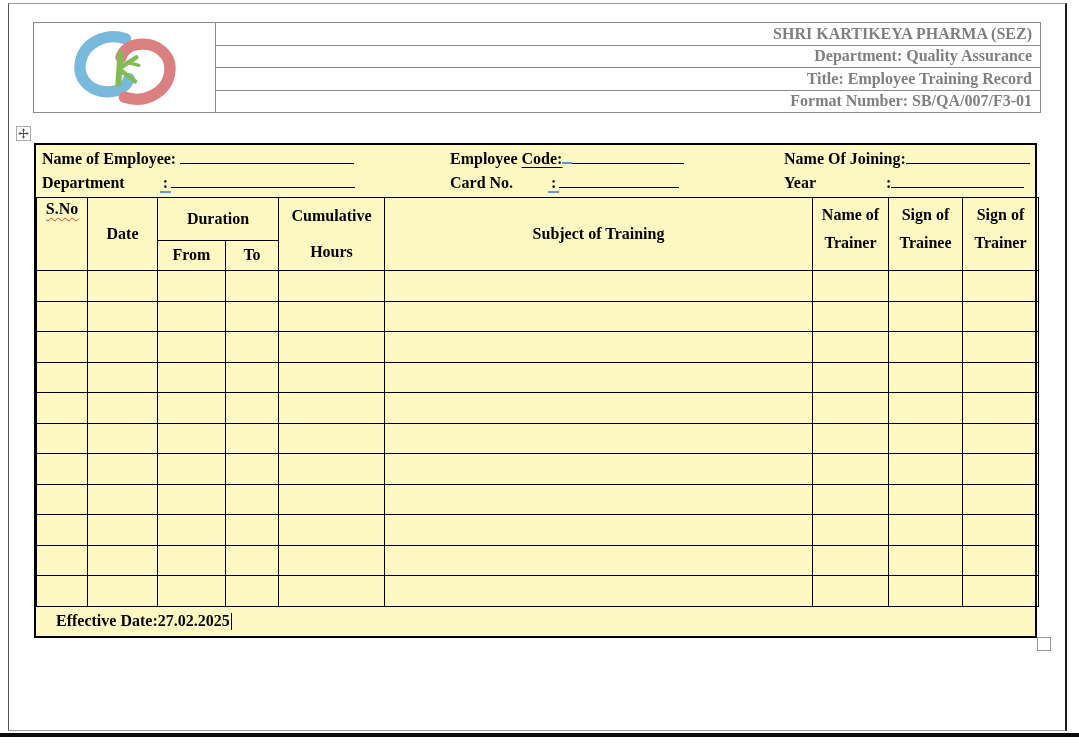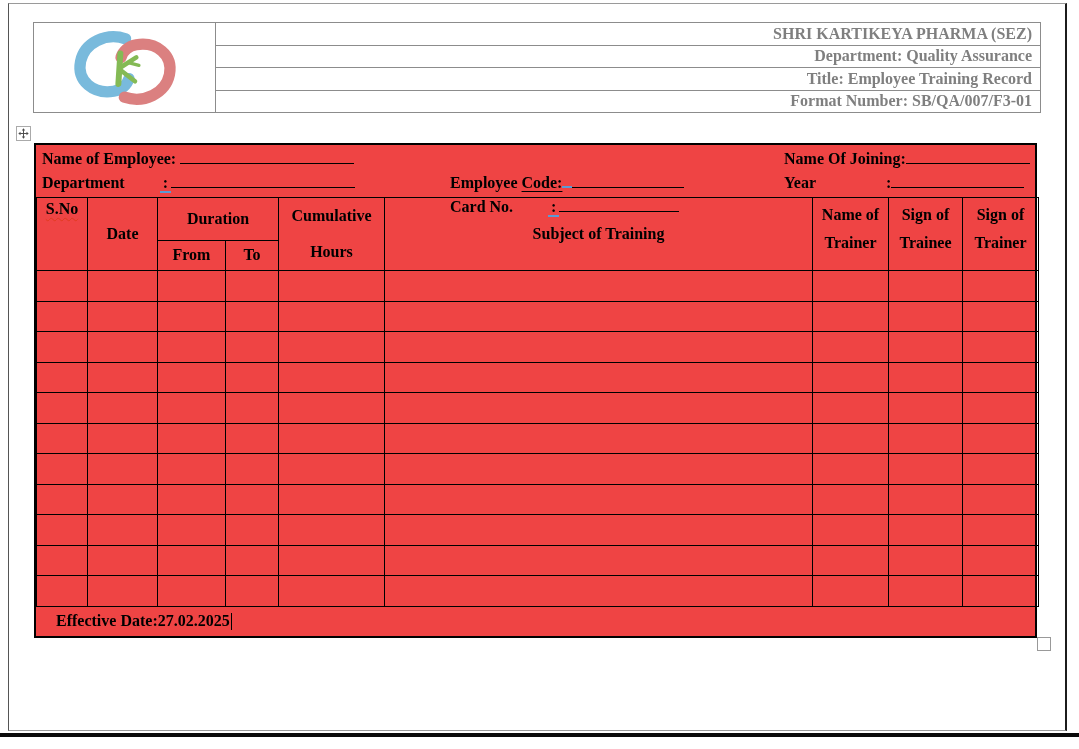--- a/index.html
+++ b/index.html
@@ -36,26 +36,26 @@
     border:1px solid #aaa; background:#fff; display:flex; align-items:center; justify-content:center;
   }
   .resize-handle {
     position:absolute; left:1028px; top:633px; width:14px; height:14px;
     border:1px solid #999; background:#fff;
   }
 
   
   .form-table {
     position:absolute; left:25px; top:139px; width:1003px;
-    border:2px solid #000; background:#ef4444; font-size:16px;
+    border:2px solid #000; background:#fef9c3; font-size:16px;
   }
   .info-block { height:52px; position:relative; padding-top:2px; }
   .info-line { position:relative; height:24px; }
   .seg { position:absolute; top:0; white-space:nowrap; line-height:24px; }
-  .pos-a { left:6px; } .pos-b { left:414px;margin-top:24px; } .pos-c { left:748px; }
+  .pos-a { left:6px; } .pos-b { left:414px; } .pos-c { left:748px; }
   .uline { display:inline-block; border-bottom:1.5px solid #000; height:13px; }
   .w174{width:174px}.w112{width:112px}.w124{width:124px}
   .w184{width:184px}.w120{width:120px}.w133{width:133px}
   .sp35{display:inline-block;width:35px}.sp70{display:inline-block;width:70px}
   .u-black { text-decoration:underline; text-underline-offset:3px; }
   .blue-u { display:inline-block; width:10px; height:13px; border-bottom:2px solid var(--underline-accent-blue,#5b9bd5); }
   .blue-colon { border-bottom:2px solid var(--underline-accent-blue,#5b9bd5); padding:0 3px; }
   .lbl { margin-right:4px; }
 
   table { width:100%; border-collapse:collapse; table-layout:fixed; }

